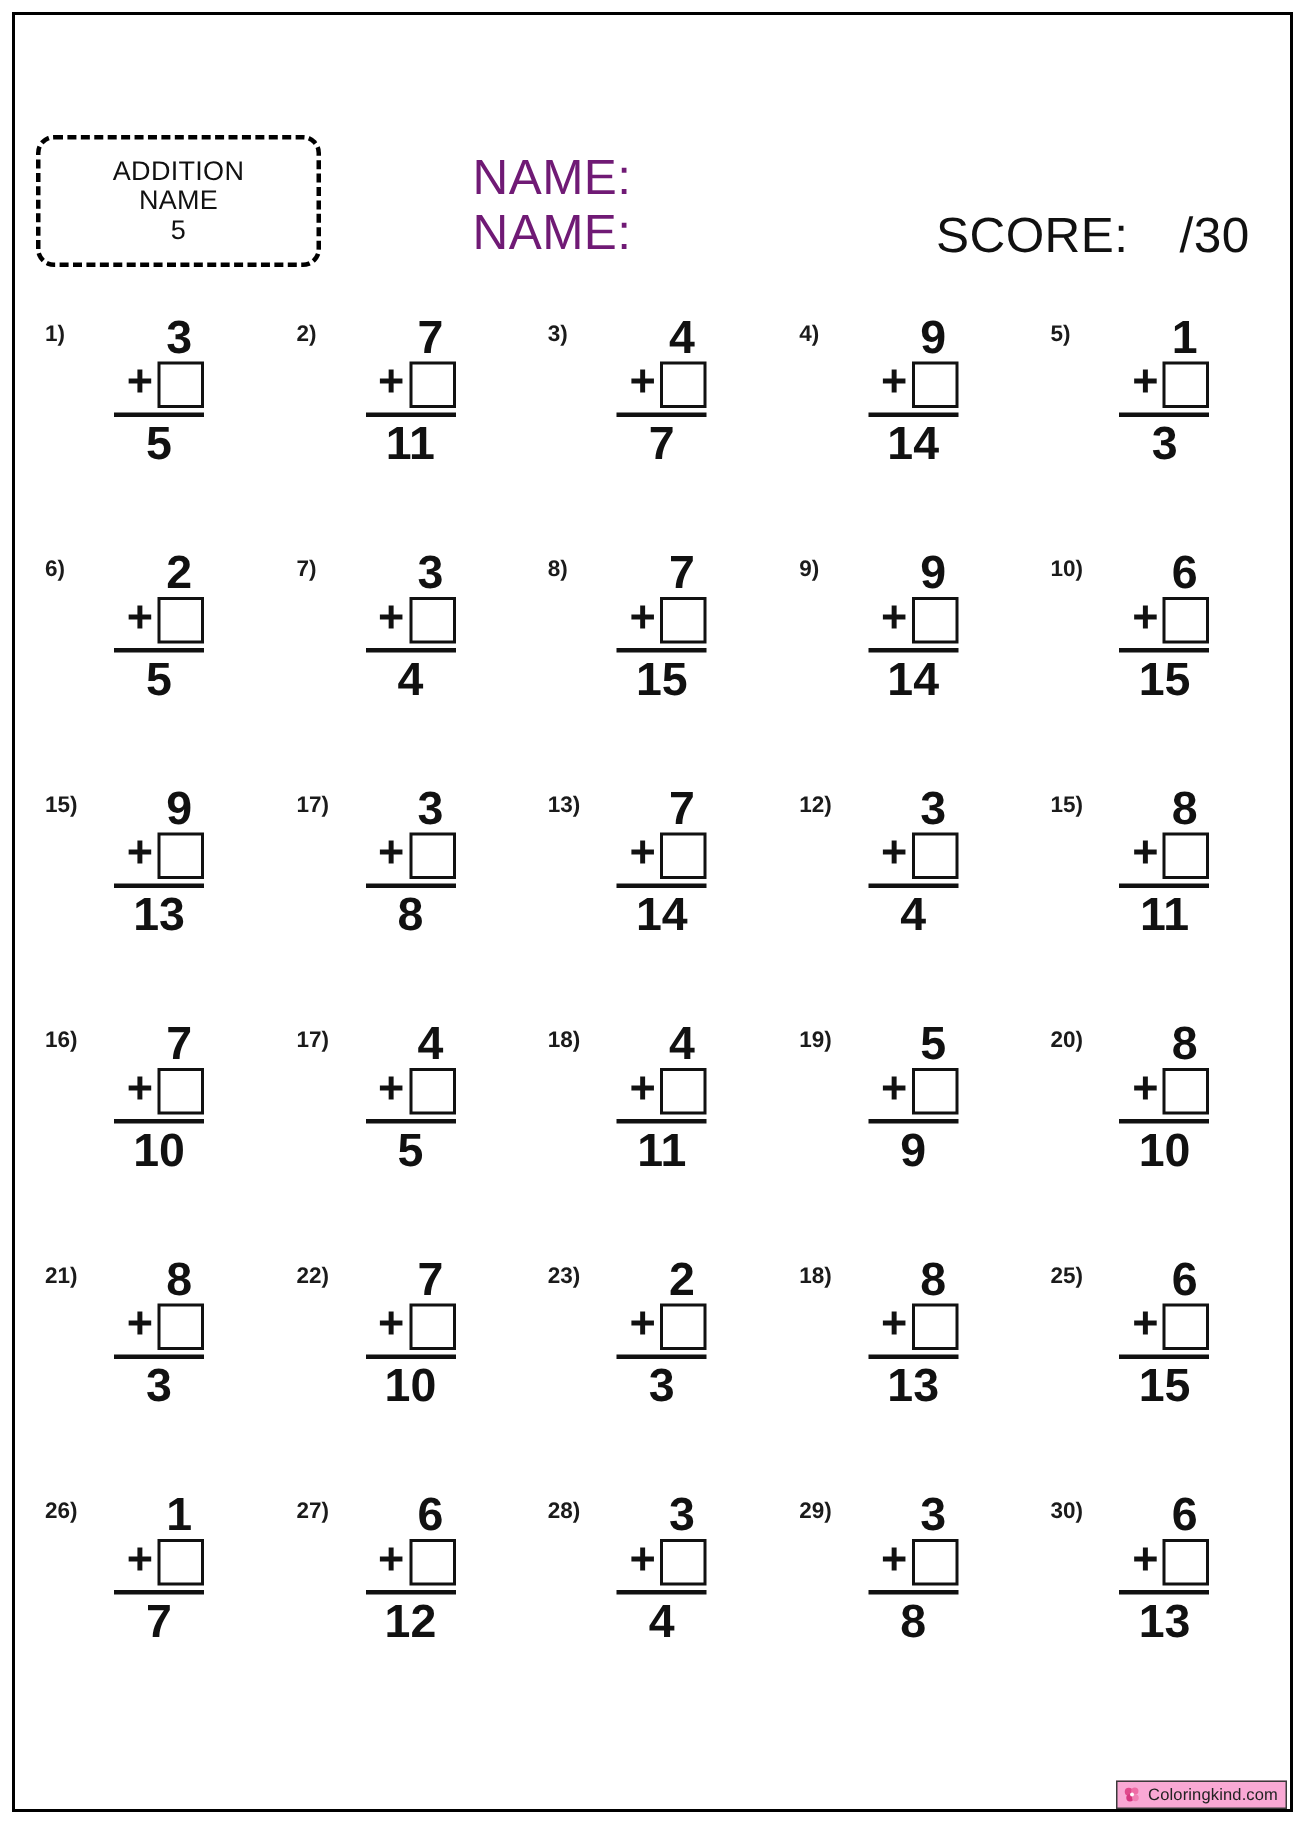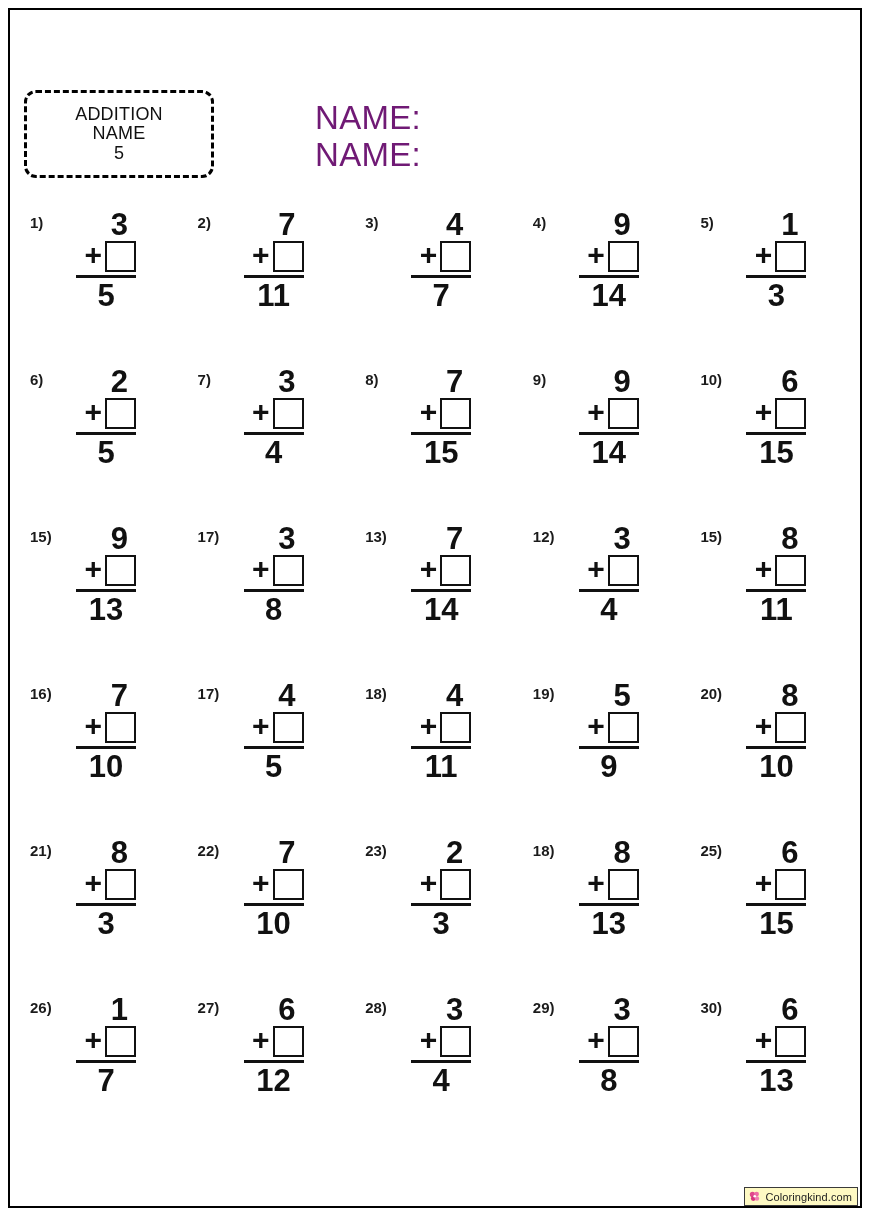--- a/index.html
+++ b/index.html
@@ -182,21 +182,21 @@
     text-align: center;
   }
 
   
   .watermark {
     position: absolute;
     right: 12px;
     bottom: 10px;
     display: flex;
     align-items: center;
-    background: #fef9c3;
+    background: #f9a8d4;
     border: 1px solid #3a3a3a;
     padding: 2px 5px 2px 3px;
     box-sizing: border-box;
   }
   .wm-logo {
     width: 13px;
     height: 13px;
     margin-right: 4px;
     flex: 0 0 auto;
   }
@@ -219,20 +219,24 @@
       <div class="title-line">ADDITION</div>
       <div class="title-line">NAME</div>
       <div class="title-line">5</div>
     </div>
 
     <div class="name-block">
       <div>NAME:</div>
       <div>NAME:</div>
     </div>
 
+    <div class="score-block">
+      <span class="score-label">SCORE:</span>
+      <span class="score-value">/30</span>
+    </div>
 
   </div>
 
   <div class="grid" id="problem-grid">
       <div class="cell">
         <span class="qnum">1)</span>
         <div class="sum">
           <div class="addend-top">3</div>
           <div class="op-row">
             <span class="plus">+</span>

